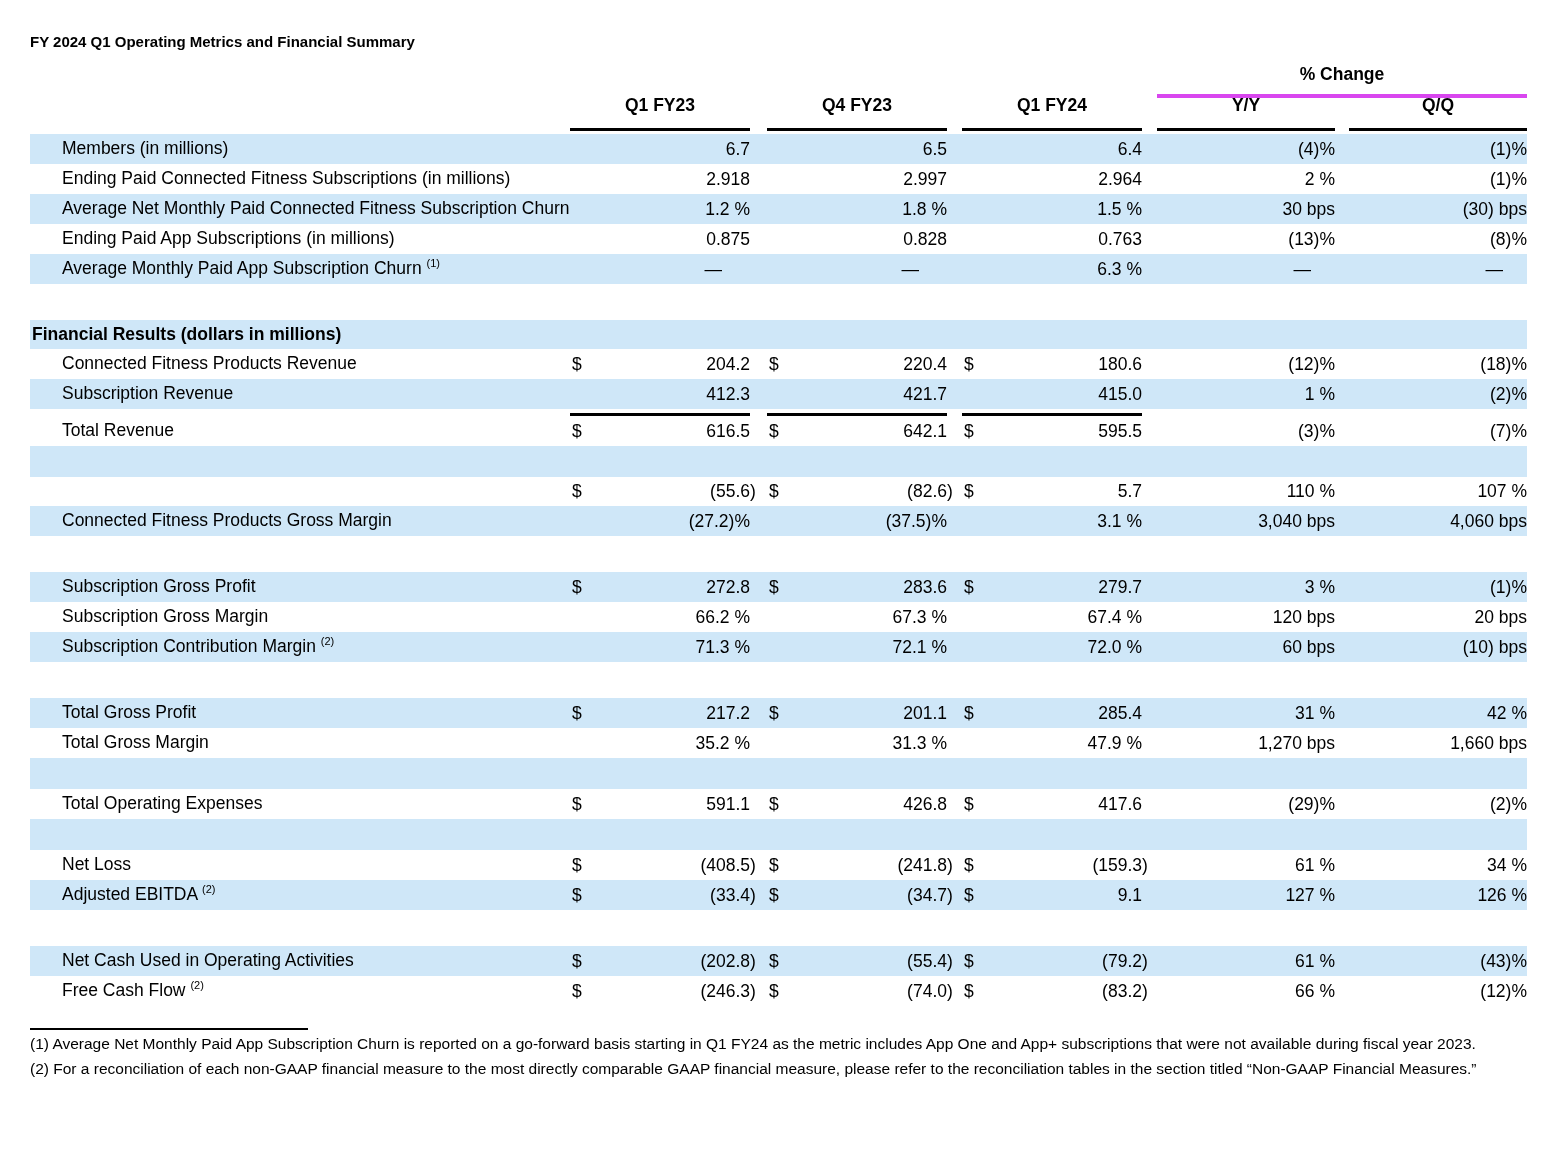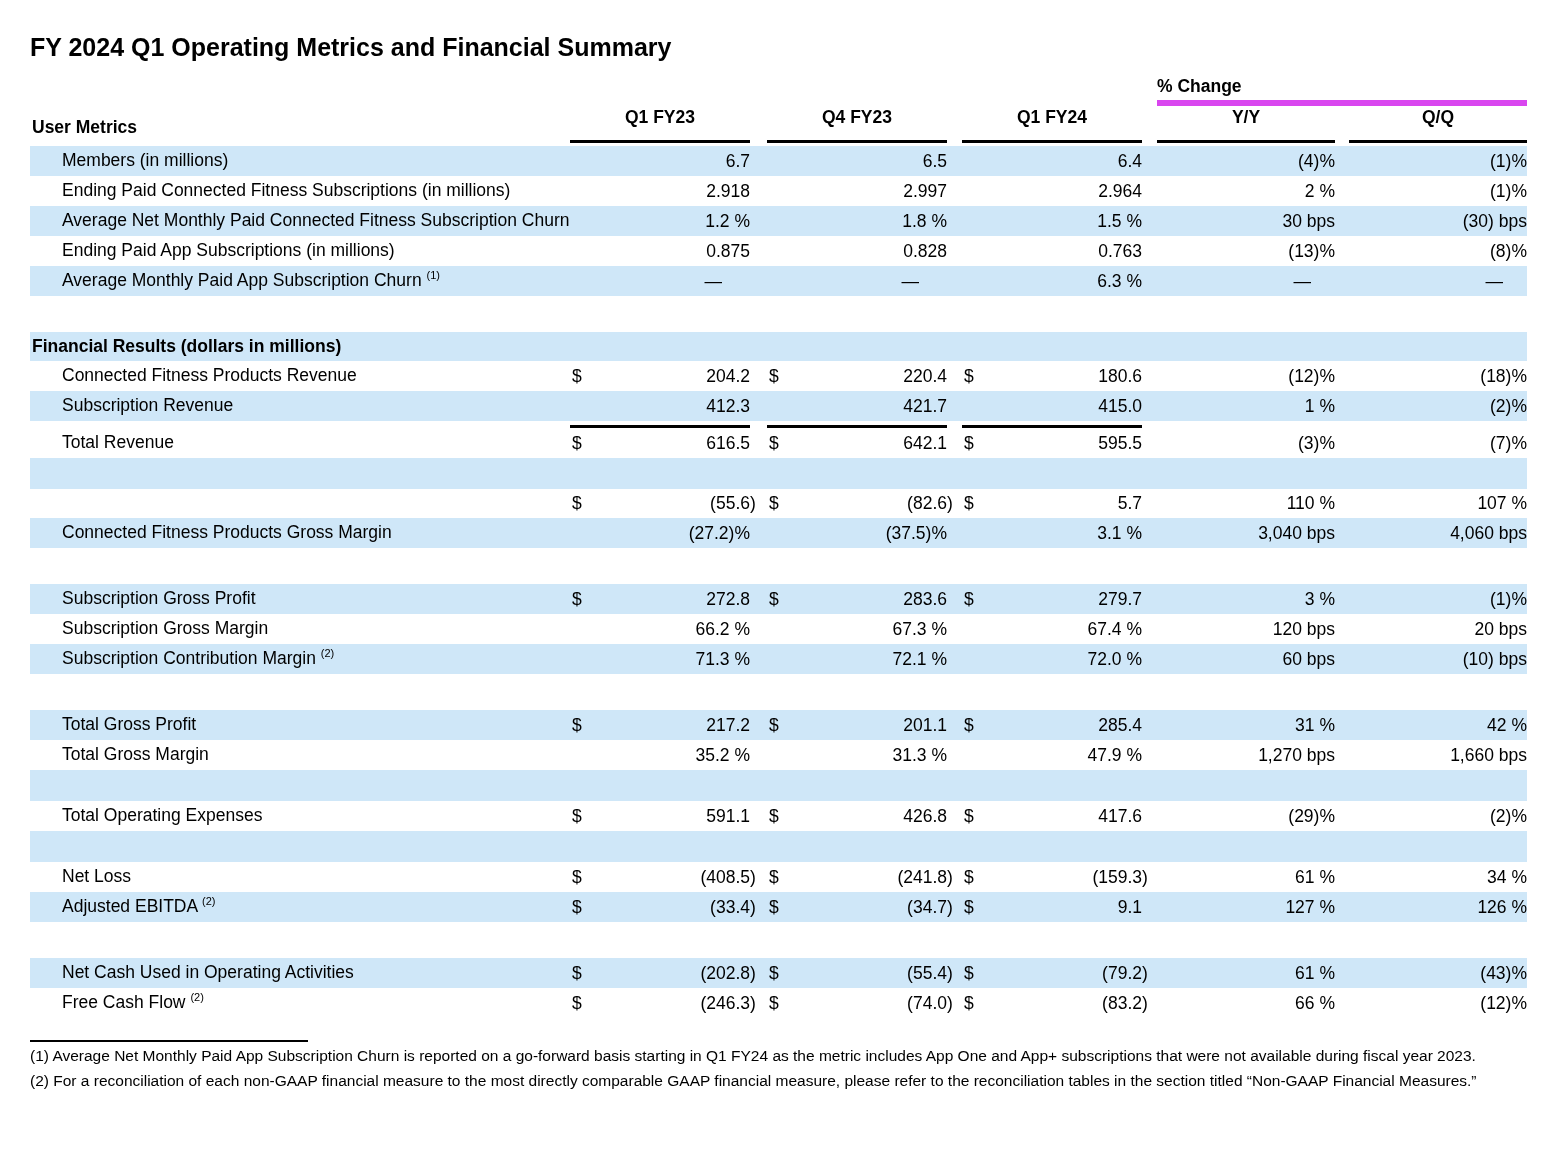--- a/index.html
+++ b/index.html
@@ -3,35 +3,35 @@
 <meta charset="utf-8">
 <style>
   html,body{margin:0;padding:0;}
   body{
     width:1560px;height:1164px;overflow:hidden;
     background:#ffffff;color:#000;
     font-family:"Liberation Sans", sans-serif;
     font-size:17.5px;
   }
   .page{padding:33px 0 0 30px;}
-  .doc-title{font-size:25px;font-weight:bold;margin:0 0 14px 0;}
+  .doc-title{font-size:15px;font-weight:bold;margin:0 0 14px 0;}
 
   .fin-table{width:1497px;}
   .row{
     display:grid;
     grid-template-columns:540px 180px 17px 180px 15px 180px 15px 178px 14px 178px;
     align-items:end;
   }
   .blue{background:var(--hl,#cfe7f8);}
 
   
   .pct-row{height:27px;}
   .pct-cell{
-    grid-column:8 / 11;text-align:left;font-weight:bold;
-    border-bottom:6px solid #d946ef;padding-bottom:3px;
+    grid-column:8 / 11;text-align:center;font-weight:bold;
+    border-bottom:4px solid #d946ef;padding-bottom:9px;
   }
   .colhead-row{margin-top:4px;margin-bottom:3px;}
   .colhead{
     text-align:center;font-weight:bold;
     border-bottom:3px solid #000;padding-bottom:12px;
   }
   .user-metrics{font-weight:bold;padding:0 0 5px 2px;text-align:left;border:none;}
   .c1{grid-column:1}.c2{grid-column:2}.c4{grid-column:4}.c6{grid-column:6}.c8{grid-column:8}.c10{grid-column:10}
 
   
@@ -65,21 +65,20 @@
 
   <h1 class="doc-title">FY 2024 Q1 Operating Metrics and Financial Summary</h1>
 
   <div class="fin-table">
 
     <div class="row pct-row">
       <div class="pct-cell">% Change</div>
     </div>
 
     <div class="row colhead-row">
-      <div class="user-metrics c1">User Metrics</div>
       <div class="colhead c2">Q1 FY23</div>
       <div class="colhead c4">Q4 FY23</div>
       <div class="colhead c6">Q1 FY24</div>
       <div class="colhead c8">Y/Y</div>
       <div class="colhead c10">Q/Q</div>
     </div>
 
     <div id="rows">
         <div class="row data blue">
           <div class="cell label c1">Members (in millions)</div>

